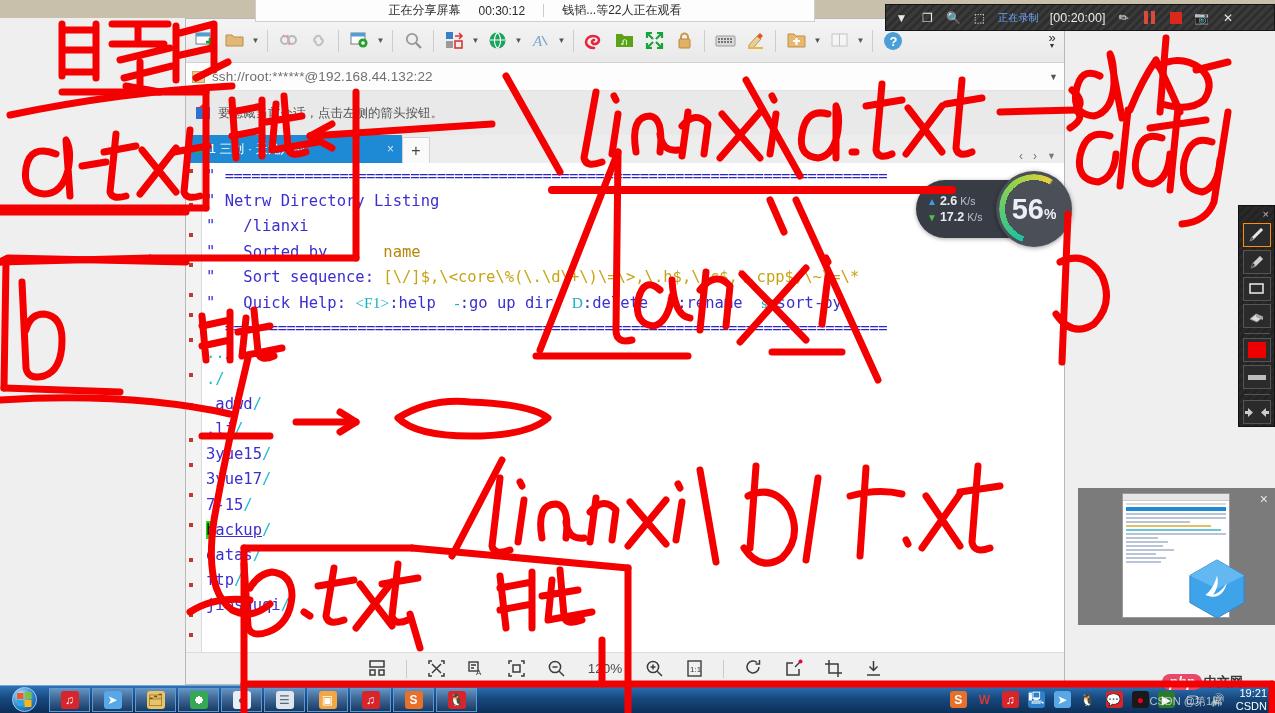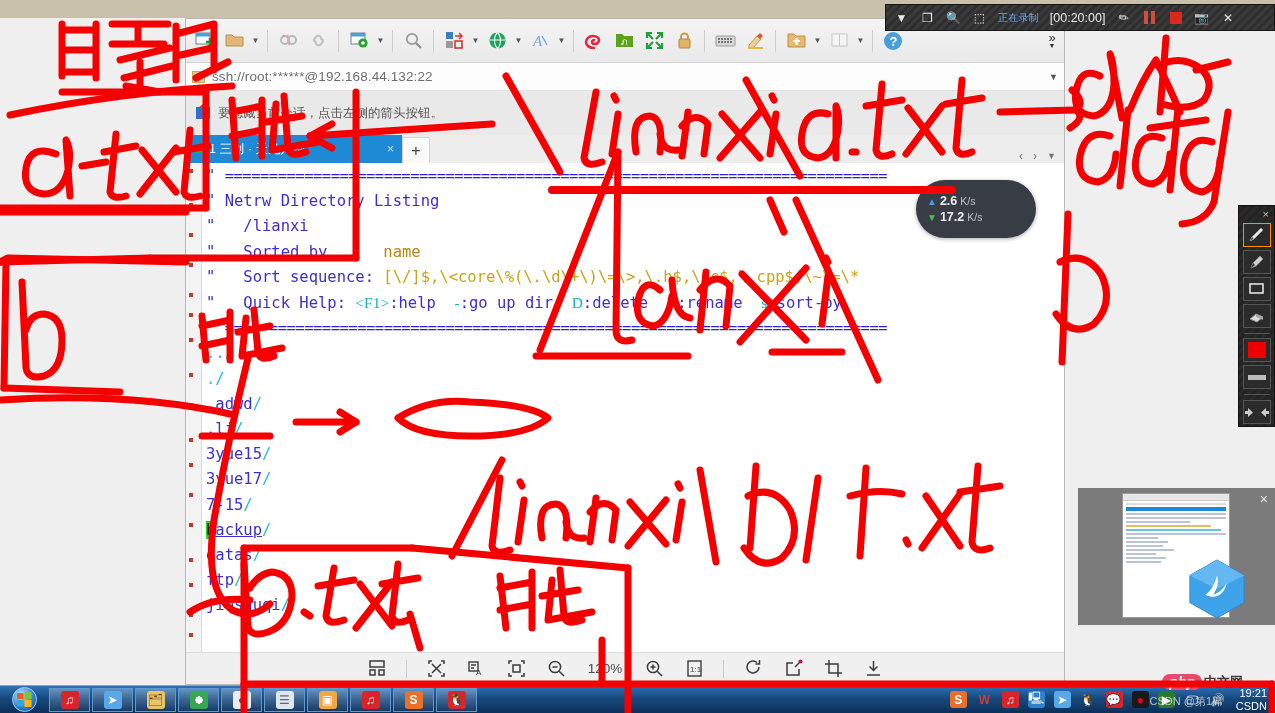--- a/index.html
+++ b/index.html
@@ -205,20 +205,26 @@
   #ink { position:absolute; inset:0; z-index:80; pointer-events:none; }
 </style>
 </head>
 <body>
 
 <div class="root">
 
   <div id="desktop-bg"></div>
   <div id="desktop-top-strip"></div>
 
+  <div id="share-banner">
+    <span>正在分享屏幕</span>
+    <span>00:30:12</span>
+    <span class="sep"></span>
+    <span>钱韬...等22人正在观看</span>
+  </div>
 
   <div id="rec-bar">
     <span class="ic">▼</span>
     <span class="ic">❐</span>
     <span class="ic">🔍</span>
     <span class="ic">⬚</span>
     <span id="rec-title">正在录制</span>
     <span id="rec-time">[00:20:00]</span>
     <span class="ic rec-pencil">✎</span>
     <span class="ic">
@@ -505,20 +511,24 @@
     <div class="net-line">
       <span class="arr" style="color:#3aa0e8">▲</span>
       <b>2.6</b>
       <span class="unit">K/s</span>
     </div>
     <div class="net-line">
       <span class="arr" style="color:#4cc04c">▼</span>
       <b>17.2</b>
       <span class="unit">K/s</span>
     </div>
+  </div>
+  <div id="net-gauge">
+    <div class="ring"></div>
+    <div id="net-pct"><b>56</b><span>%</span></div>
   </div>
 
   <div id="draw-bar">
     <span id="draw-close">×</span>
     <span class="draw-btn sel">
       <svg width="19" height="19" viewBox="0 0 19 19">
           <path d="M3 16l2-4 9-9 2 2-9 9z" fill="#e7e7e7" stroke="#9a9a9a"></path>
           <path d="M3 16l2-4 1.5 1.5z" fill="#555"></path>
         </svg>
     </span>

